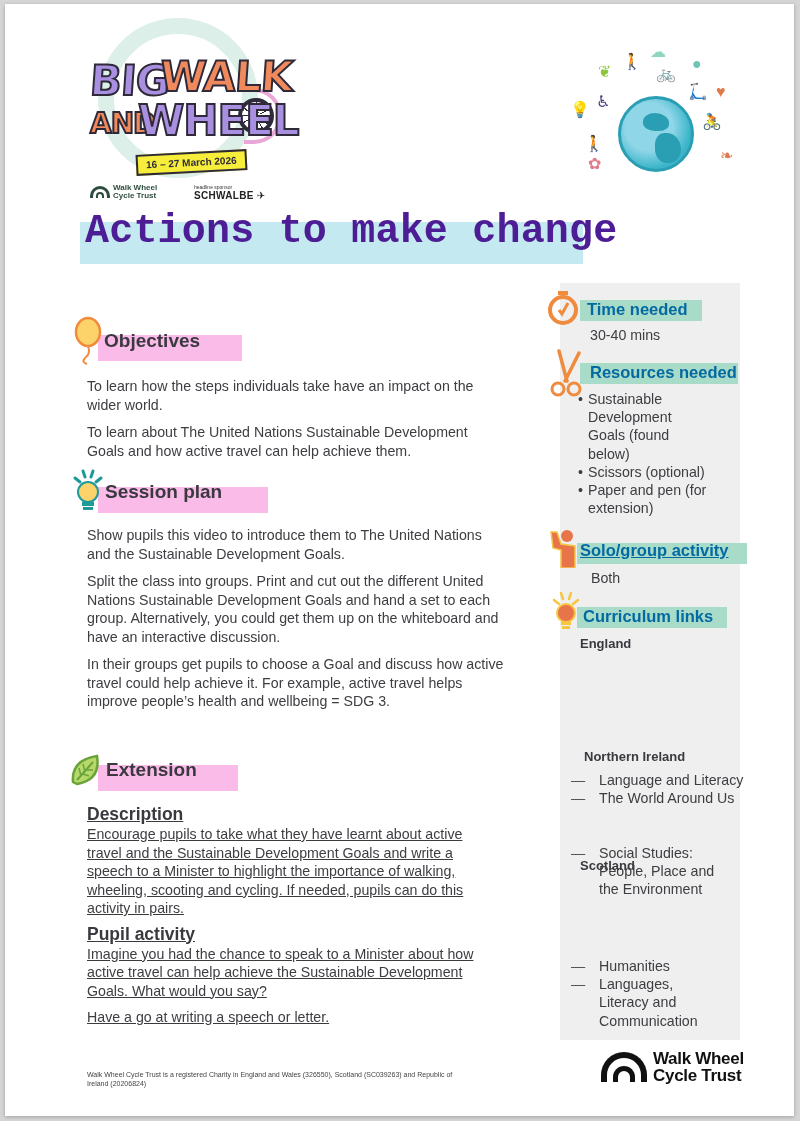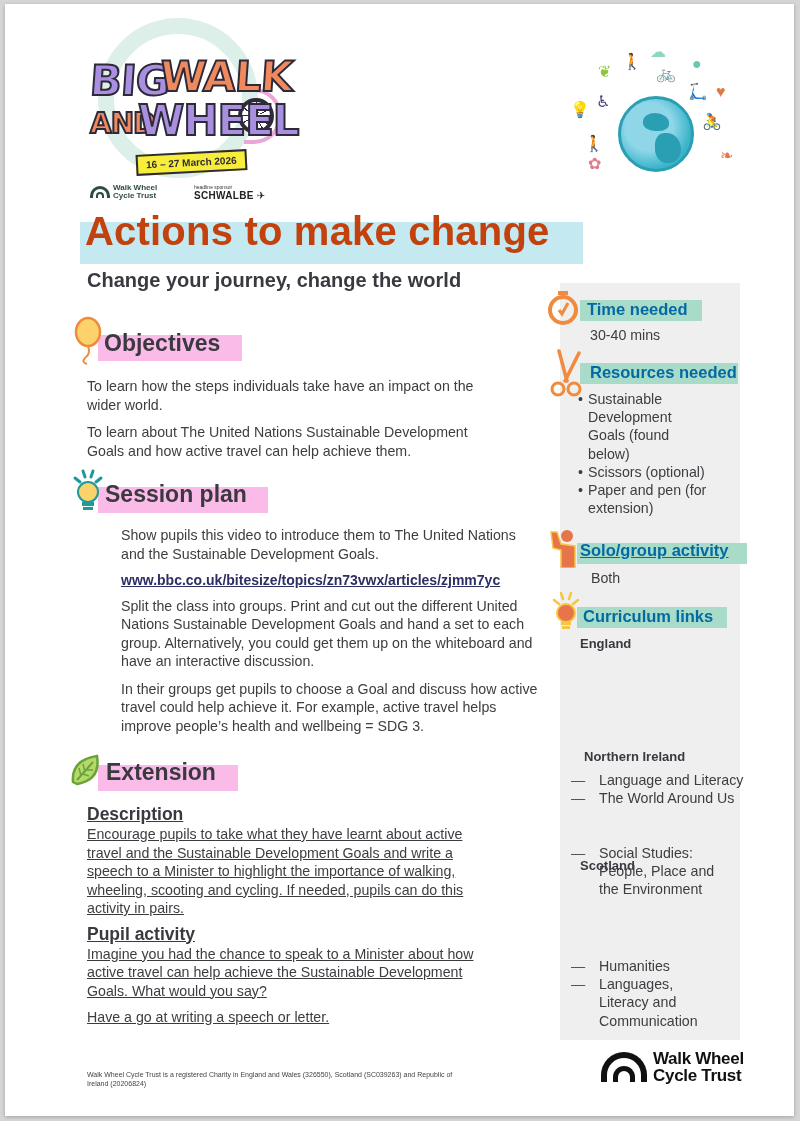--- a/index.html
+++ b/index.html
@@ -65,26 +65,26 @@
       position: absolute; left: 48px; top: 52px; width: 76px; height: 76px; border-radius: 50%;
       background: radial-gradient(circle at 40% 40%, #8fd7e8 0 40%, #3bb4c9 70%);
       border: 3px solid #2a9fb3;
     }
     .globe-illus .land1 { position: absolute; left: 22px; top: 14px; width: 26px; height: 18px; background: #2a9fb3; border-radius: 50% 60% 40% 50%; }
     .globe-illus .land2 { position: absolute; left: 34px; top: 34px; width: 26px; height: 30px; background: #2a9fb3; border-radius: 40% 60% 50% 50%; }
     .globe-illus .ic { position: absolute; font-size: 16px; line-height: 1; }
 
     
     .title-hl { left: 75px; top: 218px; width: 503px; height: 42px; background: #c4e9f1; }
-    .title { left: 80px; top: 205px; font-size: 40px; font-weight: 700; color: #c2410c; letter-spacing: 0.2px; white-space: nowrap; }
+    .title { left: 80px; top: 205px; font-size: 40px; font-weight: 700; color: #4c1d95; letter-spacing: 0.2px; white-space: nowrap; font-family: Liberation Mono, monospace; }
     .subtitle { left: 82px; top: 265px; font-size: 20px; font-weight: 700; color: #3a3940; white-space: nowrap; }
 
     
     .sec-hl { background: #fbbbe9; height: 26px; }
-    .sec-title { font-size: 23px; font-weight: 700; color: #3a3940; white-space: nowrap; }
+    .sec-title { font-size: 19px; font-weight: 700; color: #3a3940; white-space: nowrap; }
     .body-text { font-size: 14.2px; line-height: 18.5px; color: #3d3d42; width: 420px; }
     .body-text p { margin-bottom: 9px; }
     .link { color: #2c2f63; text-decoration: underline; font-weight: 700; font-size: 14px; }
 
     .sub-h { font-size: 17.5px; font-weight: 700; color: #3a3940; }
 
     
     .sidebar { left: 555px; top: 279px; width: 180px; height: 757px; background: #efefef; }
     .side-hl { background: #a9dbc9; height: 21px; }
     .side-title { font-size: 16.5px; font-weight: 700; color: #0369a1; white-space: nowrap; }
@@ -148,21 +148,20 @@
     <span class="ic" style="left:0px;top:58px;color:#f6c542;">💡</span>
     <span class="ic" style="left:26px;top:50px;color:#4a3a7a;">♿</span>
     <span class="ic" style="left:132px;top:70px;color:#4a3a7a;">🚴</span>
     <span class="ic" style="left:14px;top:92px;color:#4a3a7a;">🚶</span>
     <span class="ic" style="left:18px;top:112px;color:#e07a8a;">✿</span>
     <span class="ic" style="left:150px;top:104px;color:#e07a4a;">❧</span>
   </div>
 
   <div class="abs title-hl"></div>
   <h1 class="abs title">Actions to make change</h1>
-  <h2 class="abs subtitle">Change your journey, change the world</h2>
 
   <div class="abs sec-hl" style="left:93px;top:331px;width:144px;"></div>
   <svg class="abs" style="left:68px;top:312px;" width="32" height="50" viewBox="0 0 32 50">
     <ellipse cx="15" cy="16" rx="12" ry="14" fill="#fcd36b" stroke="#f08a3d" stroke-width="2.5"></ellipse>
     <path d="M15 30 Q18 38 12 42 Q8 46 14 48" stroke="#f08a3d" stroke-width="2" fill="none"></path>
   </svg>
   <div class="abs sec-title" style="left:99px;top:326px;">Objectives</div>
   <div class="abs body-text" style="left:82px;top:373px;">
     <p>To learn how the steps individuals take have an impact on the wider world.</p>
     <p>To learn about The United Nations Sustainable Development Goals and how active travel can help achieve them.</p>
@@ -174,23 +173,22 @@
       <line x1="6" y1="10" x2="11" y2="14"></line>
         <line x1="14" y1="3" x2="16" y2="9"></line>
       <line x1="24" y1="3" x2="22" y2="9"></line>
         <line x1="32" y1="10" x2="27" y2="14"></line>
     </g>
     <circle cx="19" cy="24" r="10" fill="#fcd36b" stroke="#1e9a9a" stroke-width="2"></circle>
     <rect x="13" y="34" width="12" height="4" fill="#1e9a9a"></rect>
     <rect x="14" y="39" width="10" height="3" fill="#1e9a9a"></rect>
   </svg>
   <div class="abs sec-title" style="left:100px;top:477px;">Session plan</div>
-  <div class="abs body-text" style="left:82px;top:522px;margin-left:34px;">
+  <div class="abs body-text" style="left:82px;top:522px;">
     <p style="font-family:'Liberation Sans',sans-serif;">Show pupils this video to introduce them to The United Nations and the Sustainable Development Goals.</p>
-    <p style="margin-top:-1px;margin-bottom:7px;"><a class="link">www.bbc.co.uk/bitesize/topics/zn73vwx/articles/zjmm7yc</a></p>
     <p>Split the class into groups. Print and cut out the different United Nations Sustainable Development Goals and hand a set to each group. Alternatively, you could get them up on the whiteboard and have an interactive discussion.</p>
     <p>In their groups get pupils to choose a Goal and discuss how active travel could help achieve it. For example, active travel helps improve people’s health and wellbeing = SDG 3.</p>
   </div>
 
   <div class="abs sec-hl" style="left:93px;top:761px;width:140px;"></div>
   <svg class="abs" style="left:64px;top:748px;" width="34" height="36" viewBox="0 0 34 36">
     <path d="M4 30 Q2 8 28 4 Q32 28 8 32 Z" fill="#b6d96a" stroke="#6aa33a" stroke-width="2.5"></path>
     <path d="M8 28 L24 10" stroke="#6aa33a" stroke-width="2"></path>
     <path d="M12 24 L10 16 M16 20 L14 12 M18 18 L24 18 M14 22 L20 24" stroke="#6aa33a" stroke-width="1.5"></path>
   </svg>

